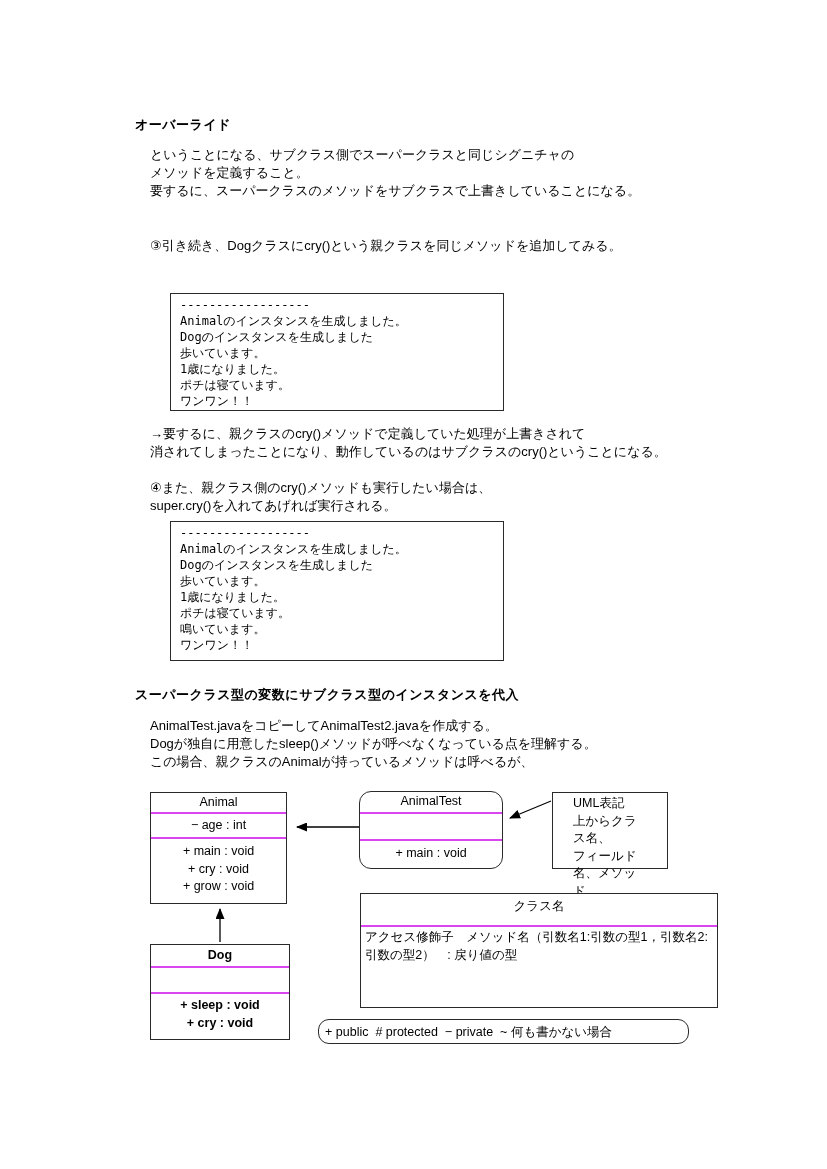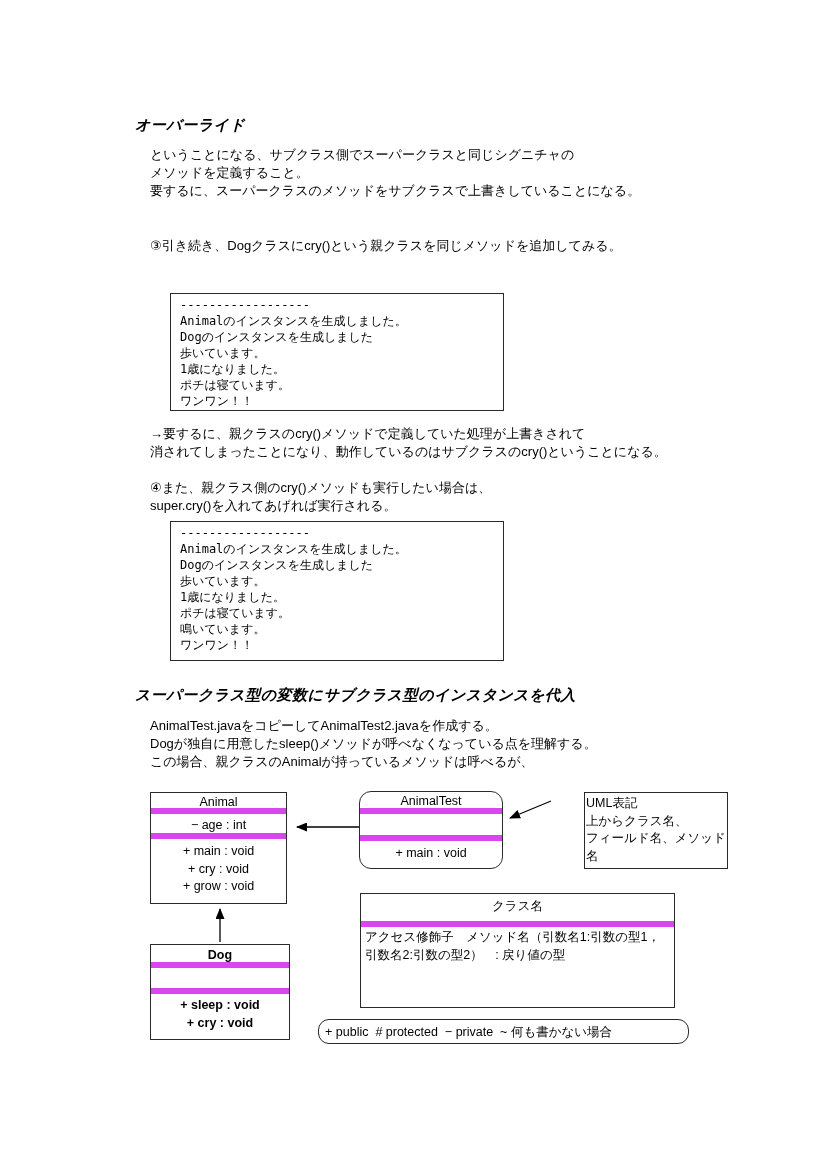--- a/index.html
+++ b/index.html
@@ -3,34 +3,34 @@
 <meta charset="utf-8">
 <style>
   html,body { margin:0; padding:0; background:#e8e8e8; }
   .page {
     position:relative; width:827px; height:1169px; margin:0 auto;
     background:#ffffff; color:#000;
     font-family:"Liberation Sans","DejaVu Sans",sans-serif;
     overflow:hidden;
   }
   .abs { position:absolute; }
-  .heading { font-size:15px; font-weight:bold; letter-spacing:0.5px;font-style:italic; }
+  .heading { font-size:13px; font-weight:bold; letter-spacing:0.5px; }
   .para { font-size:13px; line-height:18px; }
   .para div { white-space:pre; }
   .console {
     border:1px solid #2a2a2a; box-sizing:border-box;
     font-size:12px; line-height:16px; padding:3px 9px;
     font-family:"DejaVu Sans Mono","Liberation Mono",monospace;
   }
   .console div { white-space:pre; }
   .umlbox {
     border:1px solid #2a2a2a; box-sizing:border-box;
     font-size:12.5px; text-align:center; background:#fff;
   }
-  .umlrow { box-sizing:border-box; border-bottom:6px solid #d946ef; }
+  .umlrow { box-sizing:border-box; border-bottom:2px solid #d946ef; }
   .umlrow.last { border-bottom:none; }
   .umltitle { padding-top:2px; }
   .leftalign { text-align:left; }
   .pre { white-space:pre;border-radius:11px; }
   svg.overlay { position:absolute; left:0; top:0; pointer-events:none; }
 </style>
 </head>
 <body>
 
 <div class="page">
@@ -95,28 +95,28 @@
       <div>+ grow : void</div>
     </div>
   </div>
 
   <div class="abs umlbox" style="left:359px; top:791px; width:144px; height:78px;border-radius:12px;">
     <div class="umlrow umltitle" style="height:22px;">AnimalTest</div>
     <div class="umlrow" style="height:27px;"></div>
     <div class="umlrow last" style="height:27px; padding-top:5px;">+ main : void</div>
   </div>
 
-  <div class="abs umlbox leftalign" style="left:552px; top:792px; width:144px; height:77px; padding:2px 1px; line-height:17.5px;margin-left:32px;">
+  <div class="abs umlbox leftalign" style="left:552px; top:792px; width:116px; height:77px; padding:2px 20px; line-height:17.5px;">
     <div>UML表記</div>
     <div>上からクラス名、</div>
     <div>フィールド名、メソッド</div>
     <div>名</div>
   </div>
 
-  <div class="abs umlbox" style="left:360px; top:893px; width:315px; height:115px;">
+  <div class="abs umlbox" style="left:360px; top:893px; width:358px; height:115px;">
     <div class="umlrow" style="height:33px; padding-top:4px;">クラス名</div>
     <div class="umlrow last leftalign" style="height:46px; padding:2px 4px 0 4px; line-height:17.5px; word-break:break-all;">アクセス修飾子　メソッド名（引数名1:引数の型1，引数名2:引数の型2）　: 戻り値の型</div>
   </div>
 
   <div class="abs umlbox" style="left:150px; top:944px; width:140px; height:96px;font-weight:bold;">
     <div class="umlrow umltitle" style="height:23px; padding-top:3px;">Dog</div>
     <div class="umlrow" style="height:26px;"></div>
     <div class="umlrow last" style="height:45px; padding-top:3px; line-height:17.5px;">
       <div>+ sleep : void</div>
       <div>+ cry : void</div>

